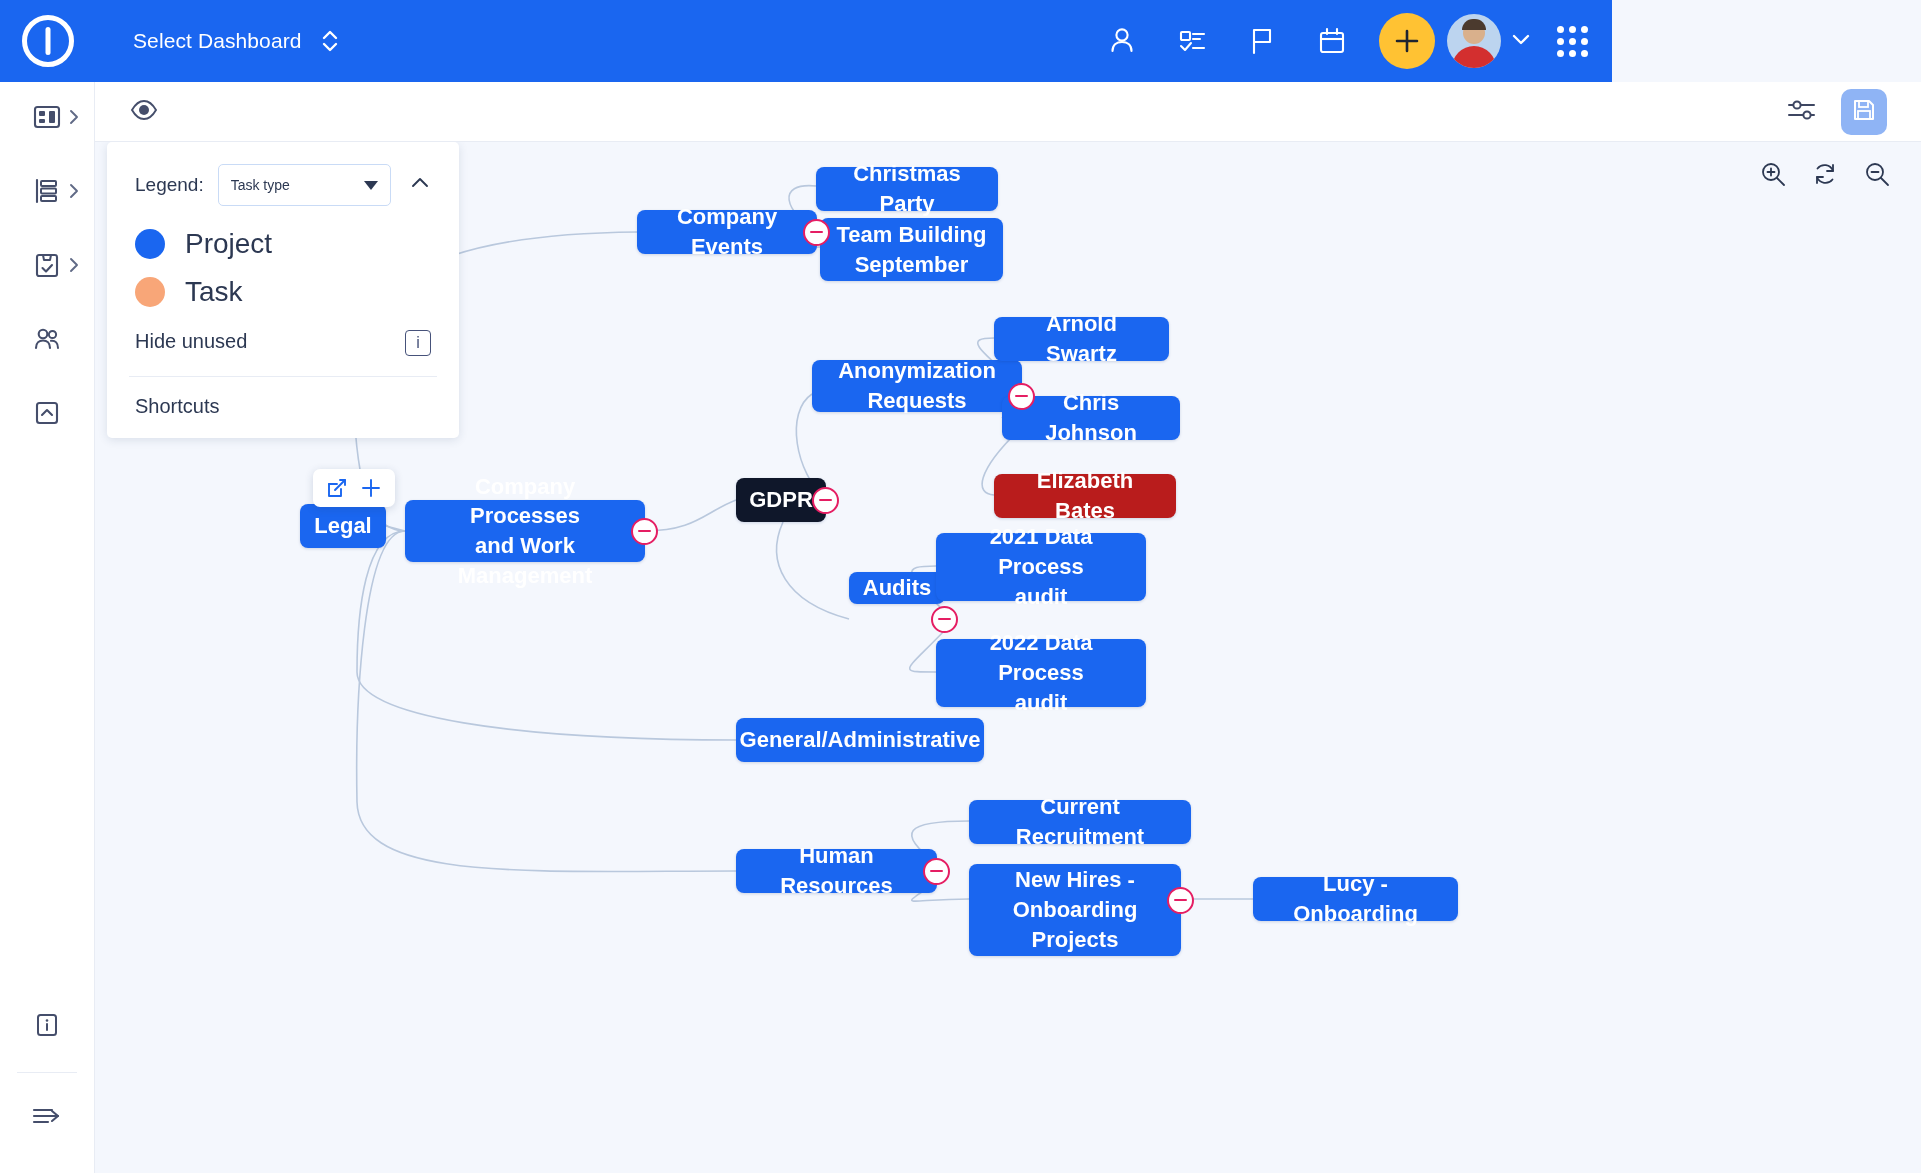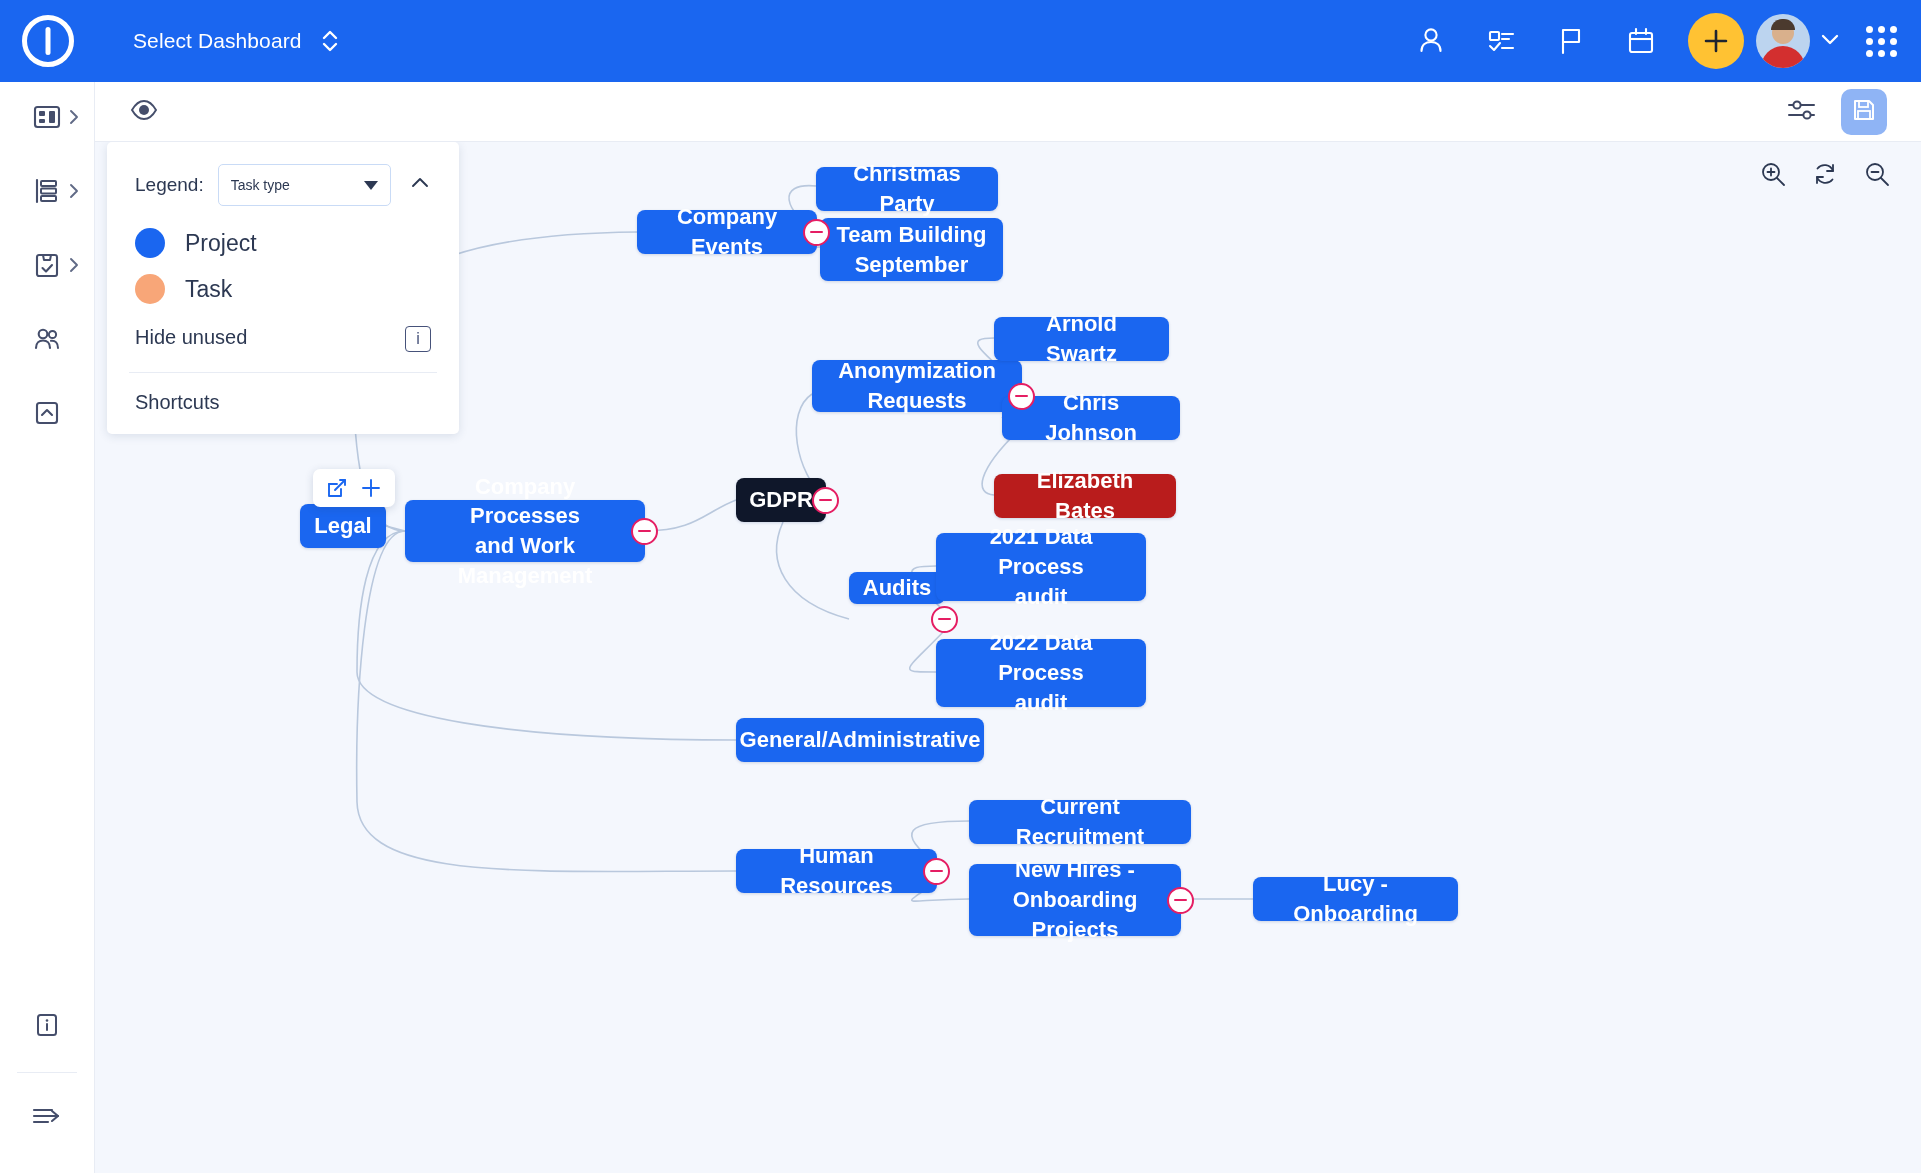--- a/index.html
+++ b/index.html
@@ -6,21 +6,21 @@
   html, body {
     width: 1921px; height: 1173px;
     font-family: "Liberation Sans", sans-serif;
     overflow: hidden;
     background: #f4f7fd;
   }
   #app { position: relative; width: 1921px; height: 1173px; }
 
   
   .topbar {
-    position: absolute; top: 0; left: 0; width: 1921px; height: 82px;
+    position: absolute; top: 0; left: 0; width: 1612px; height: 82px;
     background: #1a66f0; display: flex; align-items: center;
   }
   .logo-wrap {
     width: 95px; height: 82px; display: flex; align-items: center; justify-content: center;
     background: #1a66f0;
   }
   .logo-circle {
     width: 52px; height: 52px; border-radius: 50%;
     border: 5px solid #ffffff; position: relative;
   }
@@ -115,21 +115,21 @@
   .legend-select .val { font-size: 14px; color: #2c3852; }
   .legend-select .tri {
     margin-left: auto; width: 0; height: 0;
     border-left: 7px solid transparent; border-right: 7px solid transparent;
     border-top: 9px solid #2c3852;
   }
   .legend-collapse { cursor: pointer; padding: 4px; }
   .legend-rows { padding: 16px 28px 0 28px; }
   .leg-row { display: flex; align-items: center; gap: 20px; margin-bottom: 16px; }
   .leg-dot { width: 30px; height: 30px; border-radius: 50%; }
-  .leg-row .t { font-size: 23px; color: #2c3852; }
+  .leg-row .t { font-size: 28px; color: #2c3852; }
   .hide-unused {
     display: flex; padding: 6px 28px 20px 28px;
   }
   .hide-unused .t { font-size: 20px; color: #2c3852; }
   .info-sq {
     margin-left: auto; width: 26px; height: 26px; border: 1.6px solid #46527a;
     border-radius: 4px; display: flex; align-items: center; justify-content: center;
     font-size: 16px; color: #46527a; cursor: pointer;
   }
   .legend-sep { height: 1px; background: #e8ecf4; margin: 0 22px; }
@@ -472,21 +472,21 @@
         </div>
         <div class="node" style="left: 641px; top: 707px; width: 201px; height: 44px; background: rgb(26, 102, 240);">
           <span>Human Resources</span>
         </div>
         <div class="collapse-btn" style="left: 828px; top: 715.5px; border-color: rgb(229, 30, 99);">
           <i style="background: rgb(229, 30, 99);"></i>
         </div>
         <div class="node" style="left: 874px; top: 658px; width: 222px; height: 44px; background: rgb(26, 102, 240);">
           <span>Current Recruitment</span>
         </div>
-        <div class="node" style="left: 874px; top: 722px; width: 212px; height: 72px; background: rgb(26, 102, 240);">
+        <div class="node" style="left: 874px; top: 722px; width: 212px; height: 92px; background: rgb(26, 102, 240);">
           <span>New Hires -<br>Onboarding Projects</span>
         </div>
         <div class="collapse-btn" style="left: 1072px; top: 744.5px; border-color: rgb(229, 30, 99);">
           <i style="background: rgb(229, 30, 99);"></i>
         </div>
         <div class="node" style="left: 1158px; top: 735px; width: 205px; height: 44px; background: rgb(26, 102, 240);">
           <span>Lucy - Onboarding</span>
         </div>
       </div>
 

